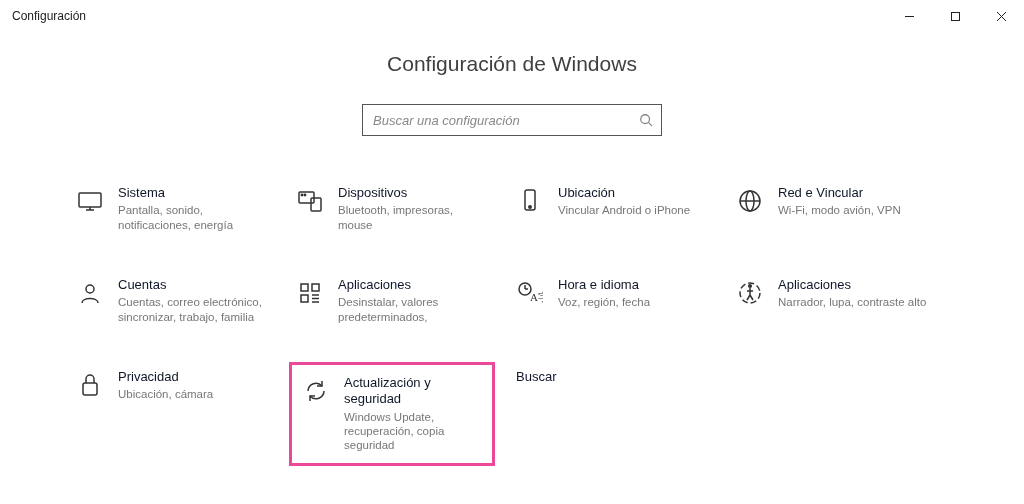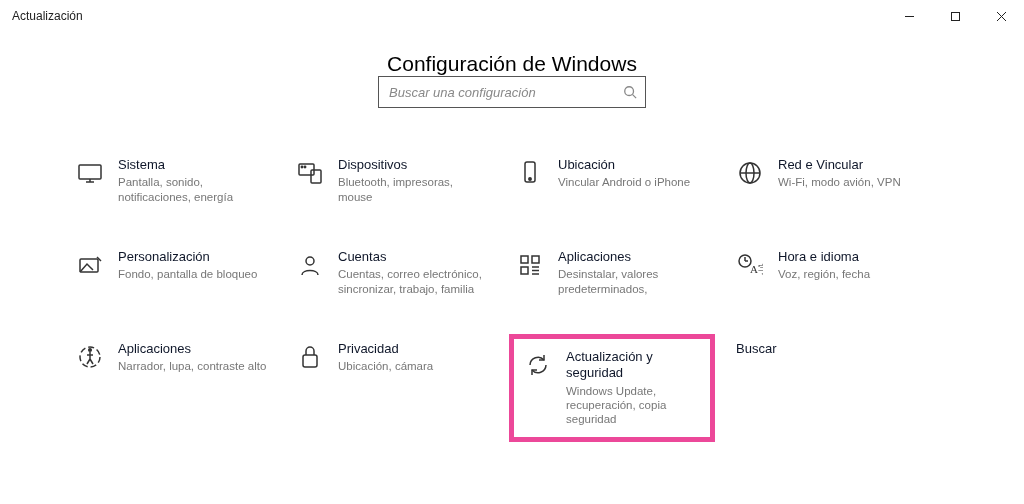--- a/index.html
+++ b/index.html
@@ -33,25 +33,26 @@
     .win-ctrl svg { stroke: #222; fill: none; stroke-width: 1; }
     .main {
       display: flex;
       flex-direction: column;
       align-items: center;
       padding-top: 20px;
     }
     .page-title {
       font-size: 21px;
       font-weight: 400;
-      color: #000000;
+      color: #404040;
+      margin-bottom: 28px;
     }
     .search-wrap {
       position: relative;
-      width: 268px;
+      width: 300px;
       margin-bottom: 45px;
     }
     .search-input {
       width: 100%;
       height: 32px;
       border: 1px solid #555;
       padding: 0 34px 0 10px;
       font-size: 13px;
       outline: none;
       font-family: inherit;
@@ -72,21 +73,21 @@
       width: 880px;
     }
     .tile {
       display: flex;
       gap: 14px;
       align-items: flex-start;
       padding: 4px;
       min-height: 56px;
     }
     .tile.hl {
-      border: 5px solid #ec4899;
+      border: 3px solid #ec4899;
       margin: -3px;
       padding: 10px;
       min-height: 85px;
       align-items: flex-start;
     }
     .tile-icon {
       flex: 0 0 28px;
       width: 28px;
       height: 28px;
       display: flex;
@@ -96,21 +97,21 @@
     }
     .tile-icon svg { stroke: #333; fill: none; stroke-width: 1.5; }
     .tile-text { display: flex; flex-direction: column; gap: 2px; line-height: 1.25; }
     .tile-title { font-size: 13px; font-weight: 400; color: #0f172a; }
     .tile-sub   { font-size: 11.5px; color: #777; }
   </style>
 </head>
 <body>
 
 <div class="titlebar">
-  <div class="titlebar-left">Actualización</div>
+  <div class="titlebar-left">Configuración</div>
   <div class="titlebar-controls">
     <div class="win-ctrl">
       <svg width="11" height="11" viewBox="0 0 11 11">
           <line x1="1" y1="5.5" x2="10" y2="5.5"></line>
         </svg>
     </div>
     <div class="win-ctrl">
       <svg width="11" height="11" viewBox="0 0 11 11">
           <rect x="1.5" y="1.5" width="8" height="8"></rect>
         </svg>
@@ -188,33 +189,20 @@
             <ellipse cx="12" cy="12" rx="4" ry="10"></ellipse>
             <line x1="2" y1="12" x2="22" y2="12"></line>
           </svg>
       </span>
       <span class="tile-text">
         <span class="tile-title">Red e Vincular</span>
         <span class="tile-sub">Wi-Fi, modo avión, VPN</span>
       </span>
     </div>
 
-    <div class="tile">
-      <span class="tile-icon">
-        <svg width="26" height="22" viewBox="0 0 26 22">
-            <rect x="3" y="5" width="18" height="13" rx="1"></rect>
-            <path d="M3 18 L10 10 L16 16"></path>
-            <line x1="20" y1="3" x2="24" y2="7"></line>
-          </svg>
-      </span>
-      <span class="tile-text">
-        <span class="tile-title">Personalización</span>
-        <span class="tile-sub">Fondo, pantalla de bloqueo</span>
-      </span>
-    </div>
 
     <div class="tile">
       <span class="tile-icon">
         <svg width="24" height="24" viewBox="0 0 24 24">
             <circle cx="12" cy="8" r="4"></circle>
             <path d="M4 22 C4 16 20 16 20 22"></path>
           </svg>
       </span>
       <span class="tile-text">
         <span class="tile-title">Cuentas</span>

